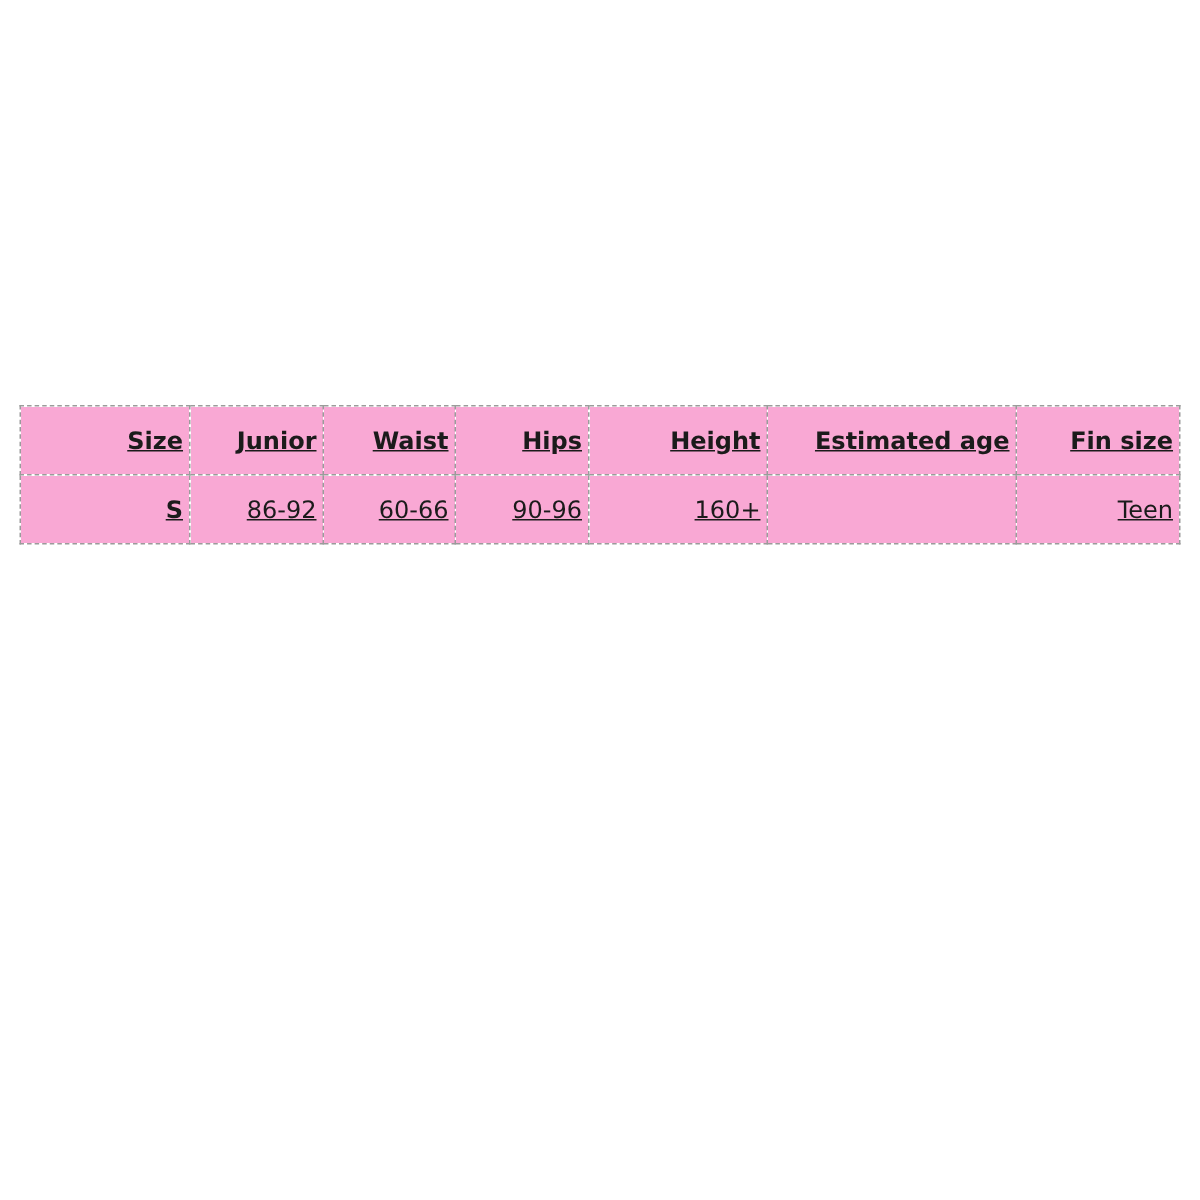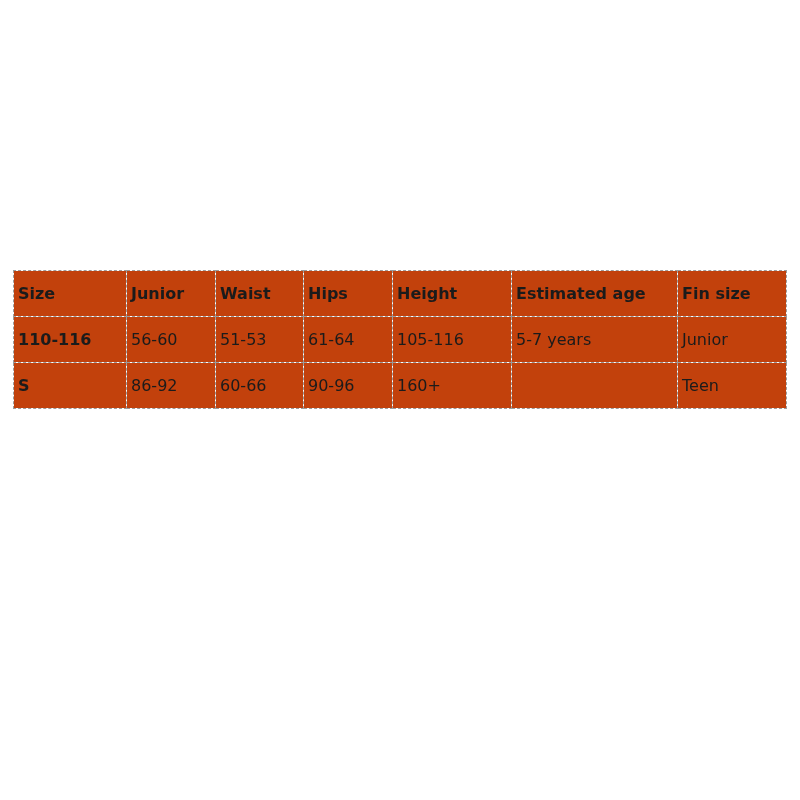--- a/index.html
+++ b/index.html
@@ -22,29 +22,30 @@
     left: 13px;
     top: 270px;
     width: 773px;
     border-collapse: collapse;
     table-layout: fixed;
     color: #1b1b1b;
   }
   .size-chart th,
   .size-chart td {
     border: 1px dashed #9b9b9b;
-    text-align: left;
+    text-align: right;
     vertical-align: middle;
     height: 45px;
     padding: 0 4px;
     font-size: 16px;
     line-height: 1.1;
-    background: #c2410c;
+    background: #f9a8d4;
     overflow: hidden;
     white-space: nowrap;
+    text-decoration: underline;
   }
   .size-chart th {
     font-weight: bold;
   }
   .size-chart td.size-col {
     font-weight: bold;
   }
 </style>
 </head>
 <body>
@@ -66,29 +67,20 @@
         <th>Junior</th>
         <th>Waist</th>
         <th>Hips</th>
         <th>Height</th>
         <th>Estimated age</th>
         <th>Fin size</th>
       </tr>
     </thead>
     <tbody>
       <tr>
-        <td class="size-col">110-116</td>
-        <td>56-60</td>
-        <td>51-53</td>
-        <td>61-64</td>
-        <td>105-116</td>
-        <td>5-7 years</td>
-        <td>Junior</td>
-      </tr>
-      <tr>
         <td class="size-col">S</td>
         <td>86-92</td>
         <td>60-66</td>
         <td>90-96</td>
         <td>160+</td>
         <td></td>
         <td>Teen</td>
       </tr>
     </tbody>
   </table>

